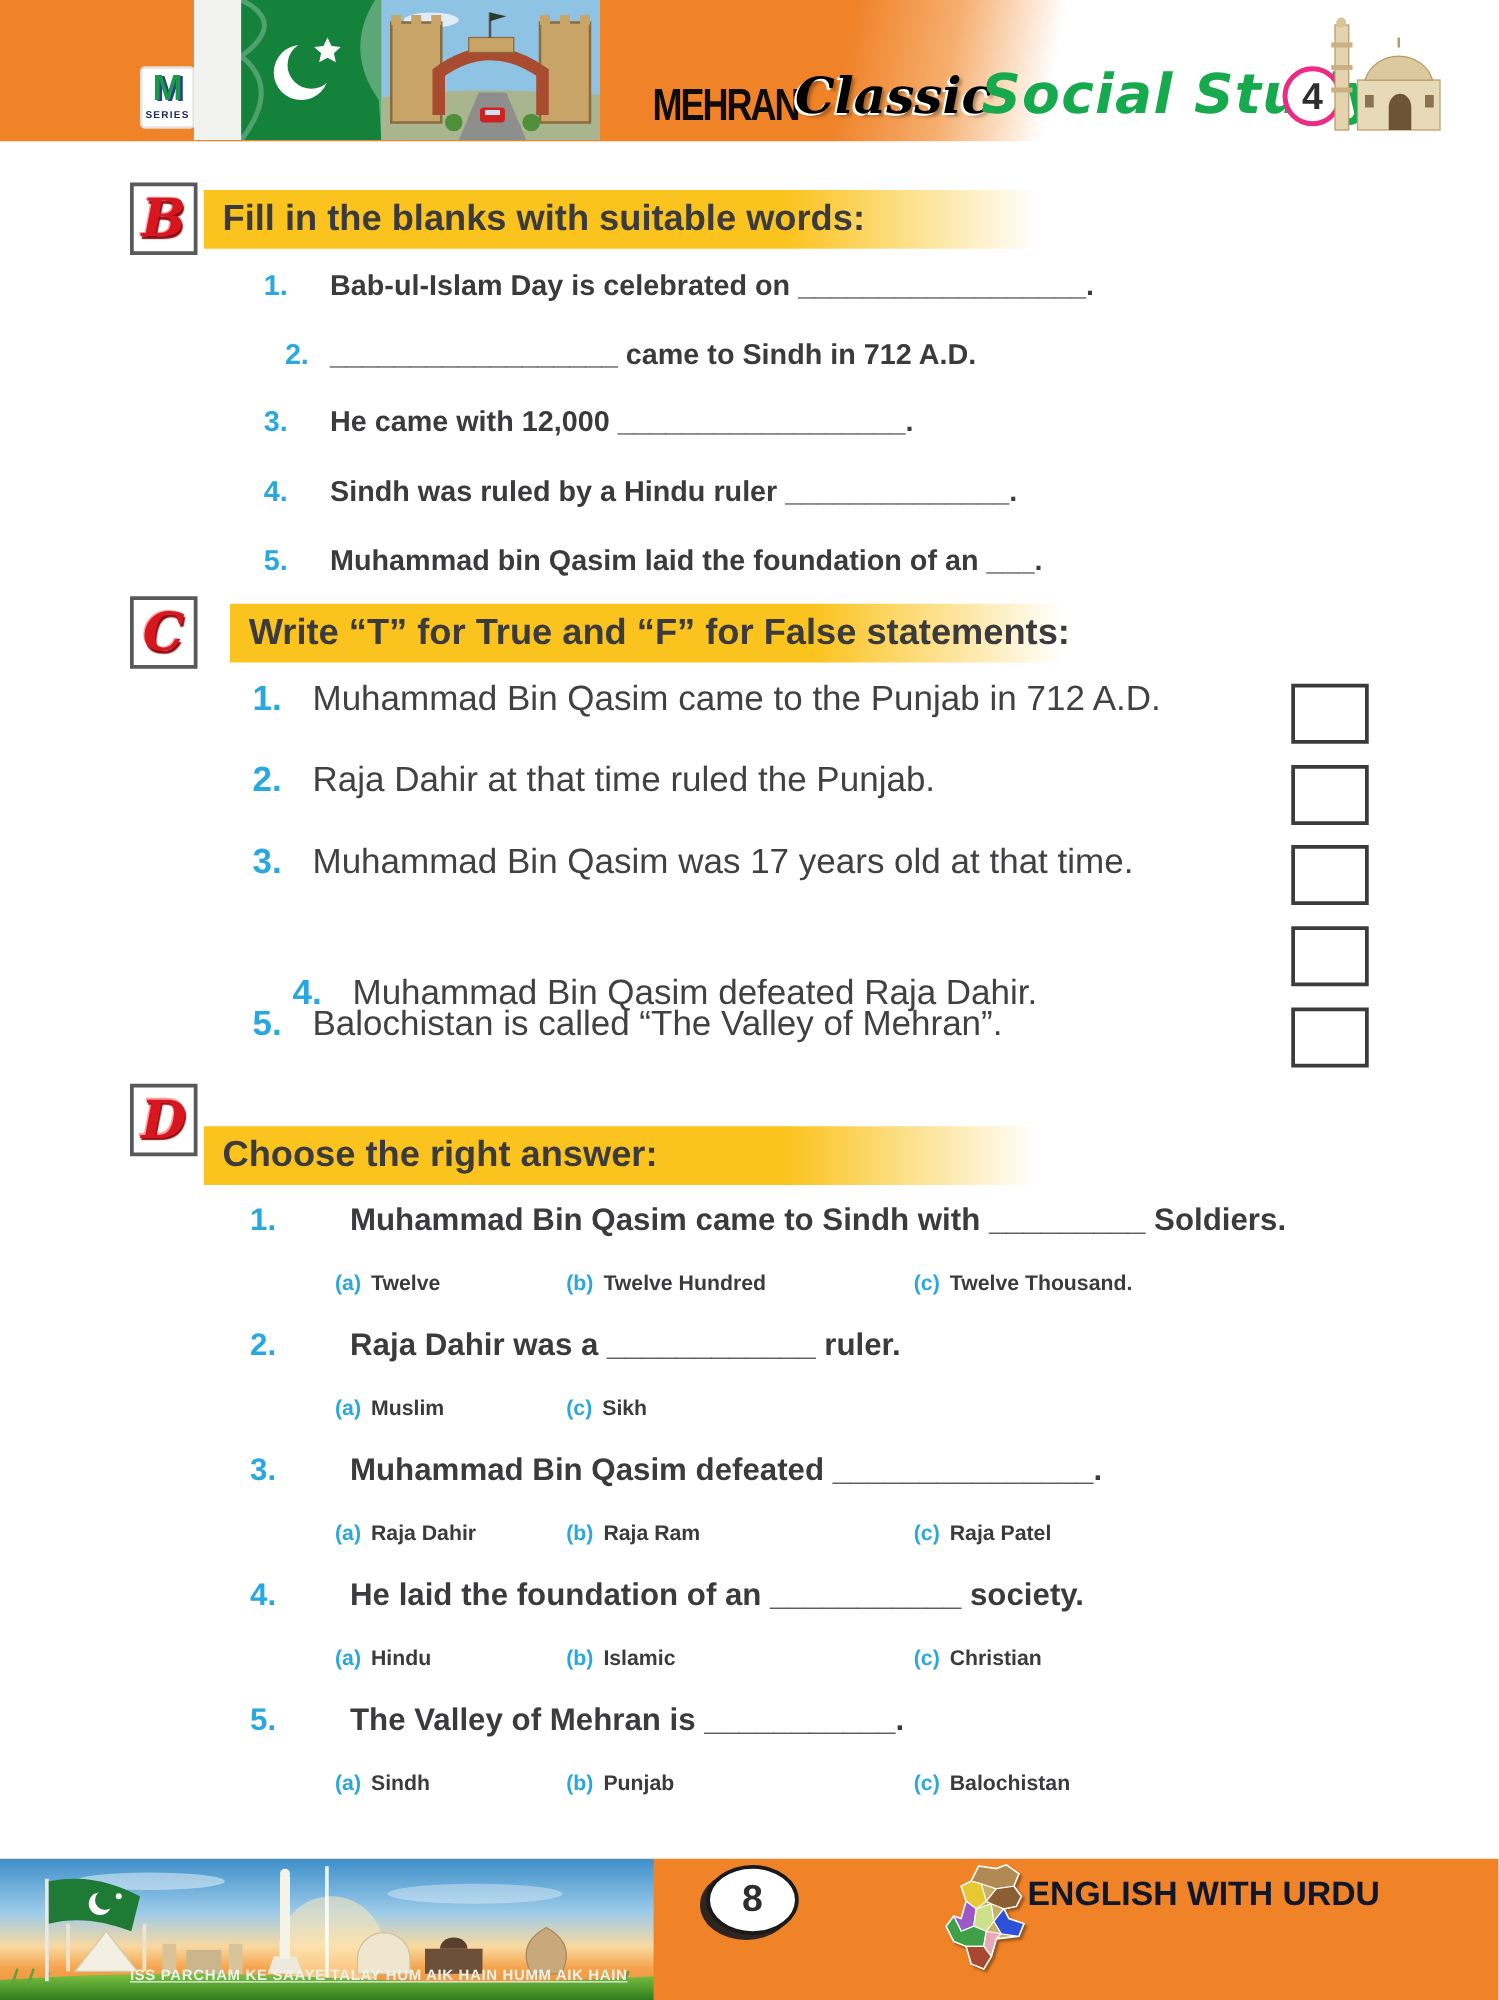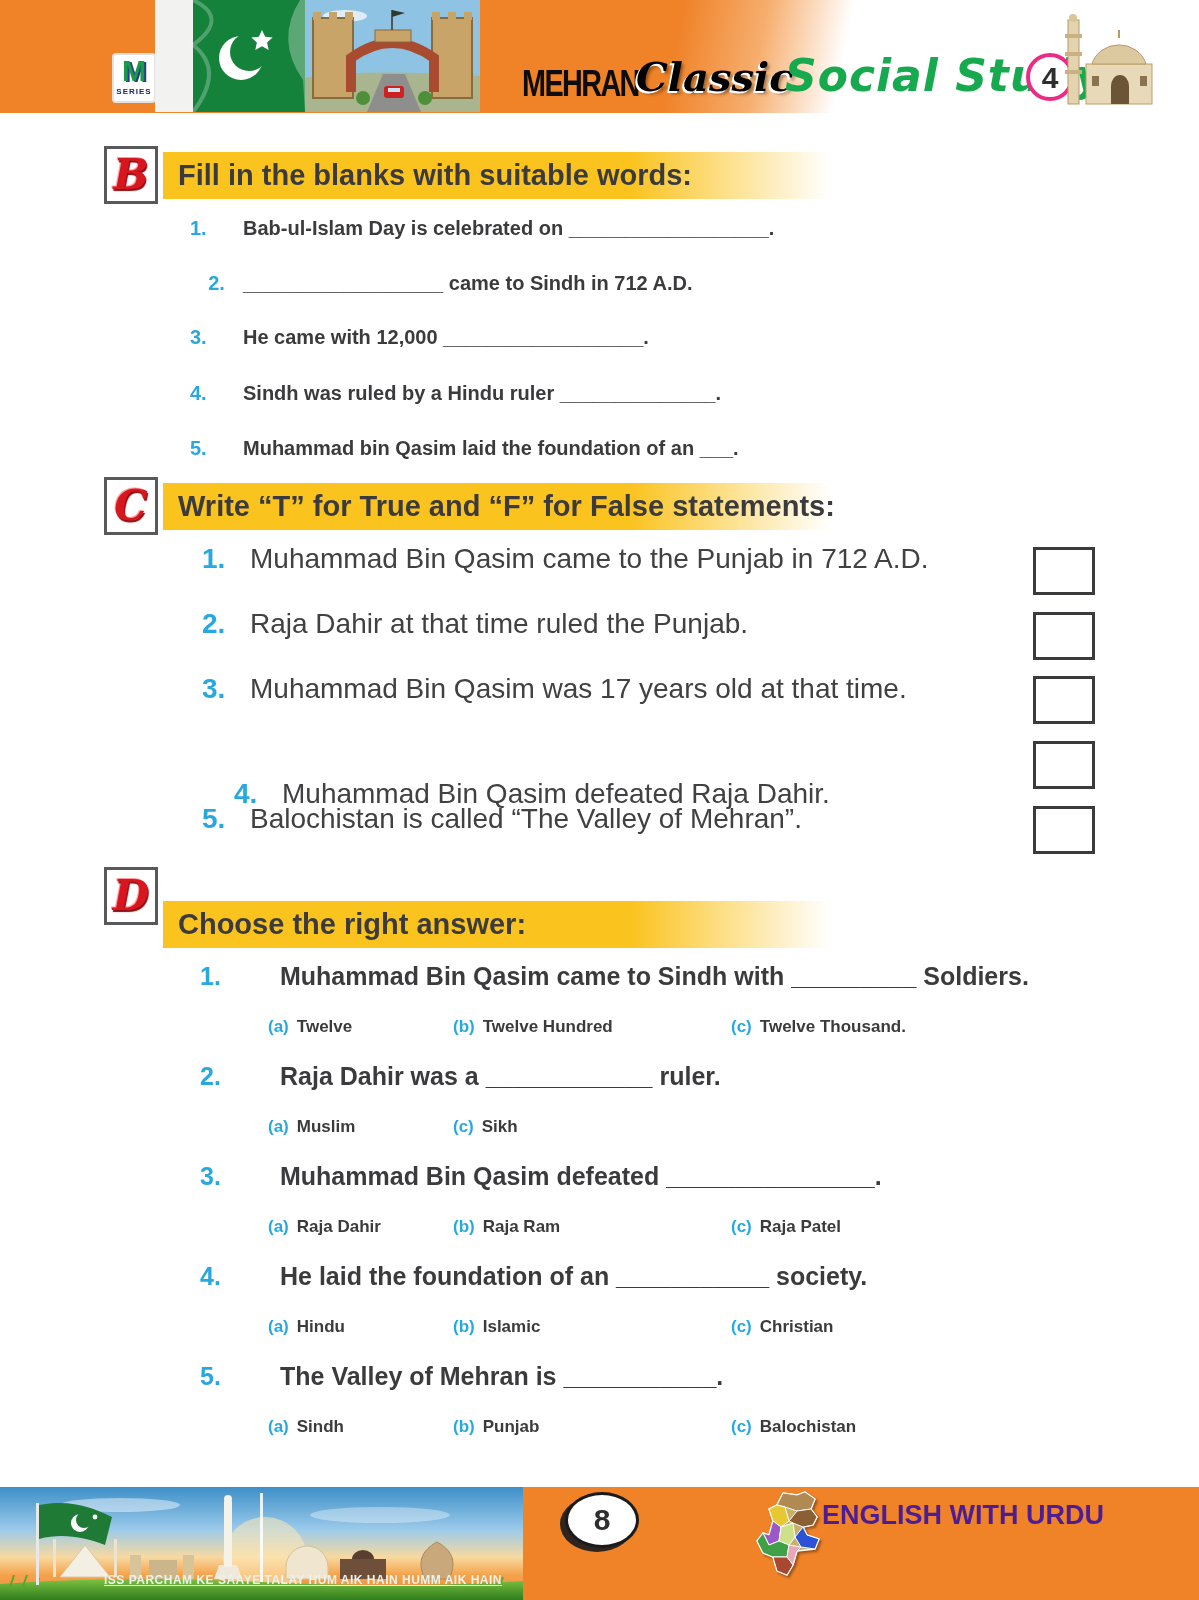--- a/index.html
+++ b/index.html
@@ -32,21 +32,21 @@
              border:3px solid #58595B;box-sizing:border-box;display:flex;align-items:center;
              justify-content:center;}
   .sec-letter{font-size:42px;font-weight:900;font-style:italic;color:#D8161F;
               font-family:"DejaVu Serif",serif;line-height:1;
               text-shadow:1px 2px 1px #8a0a10,-1px -1px 0 #ff9d9d;}
   .sec-bar{position:absolute;left:163px;width:667px;height:47px;line-height:47px;
            padding-left:15px;box-sizing:border-box;white-space:nowrap;overflow:visible;
            background:linear-gradient(90deg,#FBC31E 0%,#FBC31E 70%,rgba(251,195,30,0) 100%);
            font-size:29px;font-weight:bold;color:#3B3B3D;}
   
-  .fill-row{position:absolute;left:190px;font-size:20px;font-weight:bold;color:#3B3B3D;
+  .fill-row{position:absolute;left:211px;font-size:23px;font-weight:bold;color:#3B3B3D;
             white-space:nowrap;line-height:34px;}
   .fill-row .num{color:#29A8E0;display:inline-block;width:53px;}
   
   .tf-row{position:absolute;left:202px;font-size:28px;font-weight:normal;color:#414042;
           white-space:nowrap;line-height:36px;}
   .tf-row .num{color:#29A8E0;font-weight:bold;display:inline-block;width:48px;}
   .tf-box{position:absolute;left:1033px;width:56px;height:42px;border:3px solid #3B3B3D;
           background:#fff;}
   
   .mcq-q{position:absolute;left:200px;font-size:25px;font-weight:bold;color:#3B3B3D;
@@ -59,21 +59,21 @@
   .footer{position:absolute;left:0;top:1487px;width:1199px;height:113px;background:#F08228;}
   .footer-art{position:absolute;left:0;top:0;}
   .banner-text{position:absolute;left:88px;top:86px;width:430px;text-align:center;font-size:12px;
                font-weight:bold;color:#EAF3EA;letter-spacing:.5px;text-decoration:underline;
                white-space:nowrap;}
   .page-oval{position:absolute;left:565px;top:5px;width:68px;height:50px;background:#fff;
              border:3px solid #1a1a1a;border-radius:50%;text-align:center;line-height:50px;
              font-size:30px;font-weight:bold;color:#2e2e30;
              box-shadow:-5px 4px 0 rgba(35,31,32,.95);}
   .map-img{position:absolute;left:753px;top:4px;filter:drop-shadow(2px 2px 1px rgba(0,0,0,.35));}
-  .edition{position:absolute;left:822px;top:13px;font-size:27px;font-weight:bold;color:#4c1d95;}
+  .edition{position:absolute;left:822px;top:13px;font-size:27px;font-weight:bold;color:#0f172a;}
 </style>
 </head>
 <body>
 
 <div class="page">
 
   <div class="topbar">
     <div class="mseries">
       <div class="m-letter">M</div>
       <div class="m-sub">SERIES</div>
@@ -152,21 +152,21 @@
   <div class="fill-row" style="top:376px;">
     <span class="num">4.</span><span>Sindh was ruled by a Hindu ruler ______________.</span>
   </div>
   <div class="fill-row" style="top:431px;">
     <span class="num">5.</span><span>Muhammad bin Qasim laid the foundation of an ___.</span>
   </div>
 
   <div class="sec-badge" style="top:477px;">
     <span class="sec-letter">C</span>
   </div>
-  <div class="sec-bar" style="top:483px;">Write “T” for True and “F” for False statements:</div>
+  <div class="sec-bar" style="top:483px;margin-left:21px;">Write “T” for True and “F” for False statements:</div>
 
   <div class="tf-row" style="top:541px;">
     <span class="num">1.</span><span>Muhammad Bin Qasim came to the Punjab in 712 A.D.</span>
   </div>
   <div class="tf-row" style="top:606px;">
     <span class="num">2.</span><span>Raja Dahir at that time ruled the Punjab.</span>
   </div>
   <div class="tf-row" style="top:671px;">
     <span class="num">3.</span><span>Muhammad Bin Qasim was 17 years old at that time.</span>
   </div>

